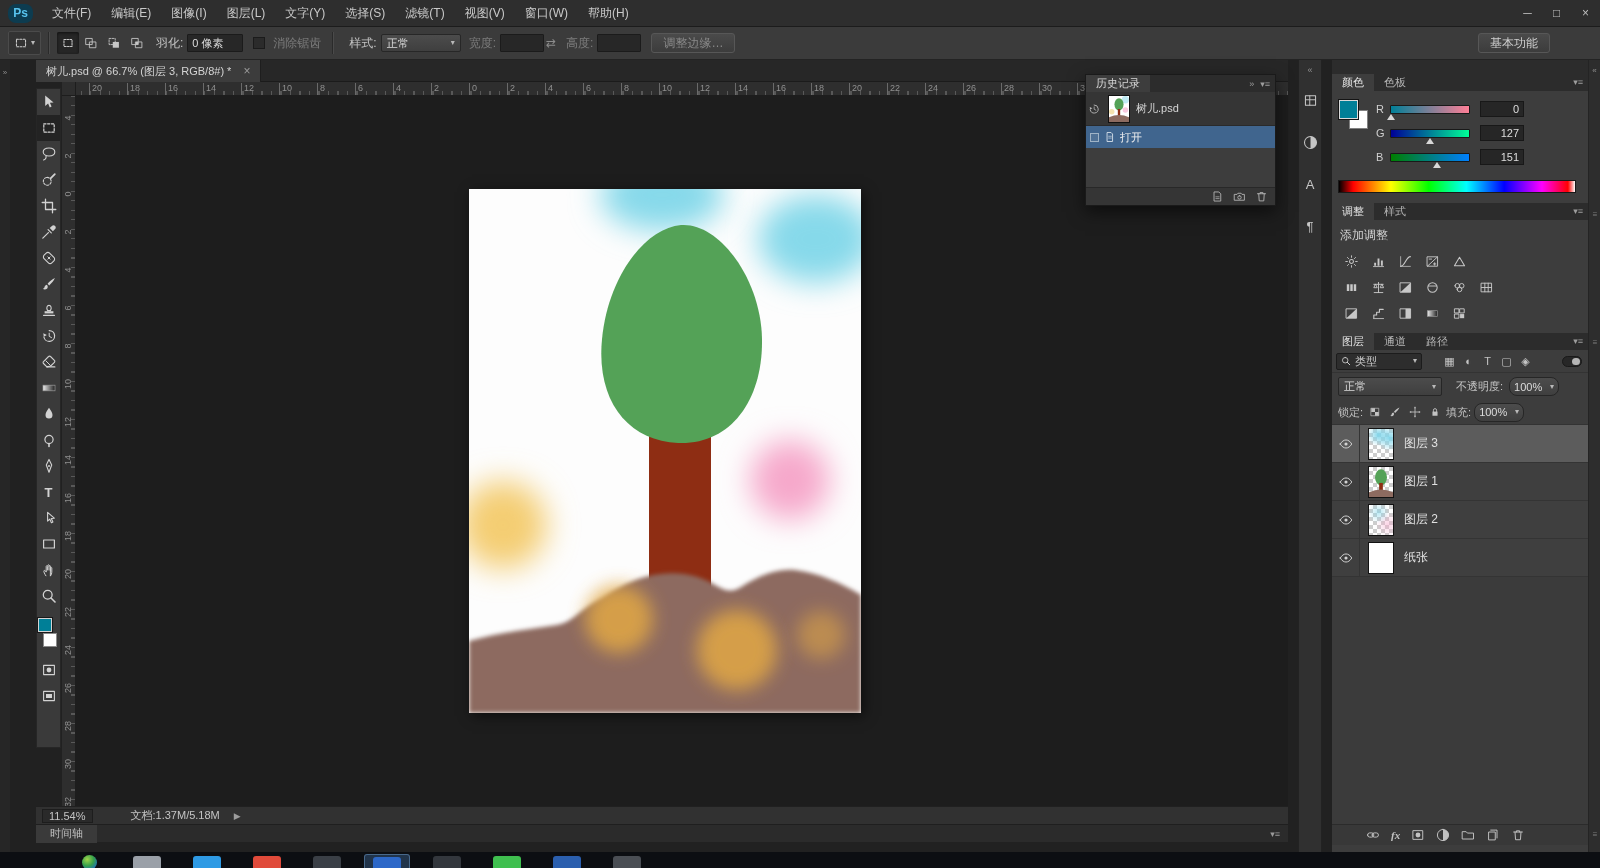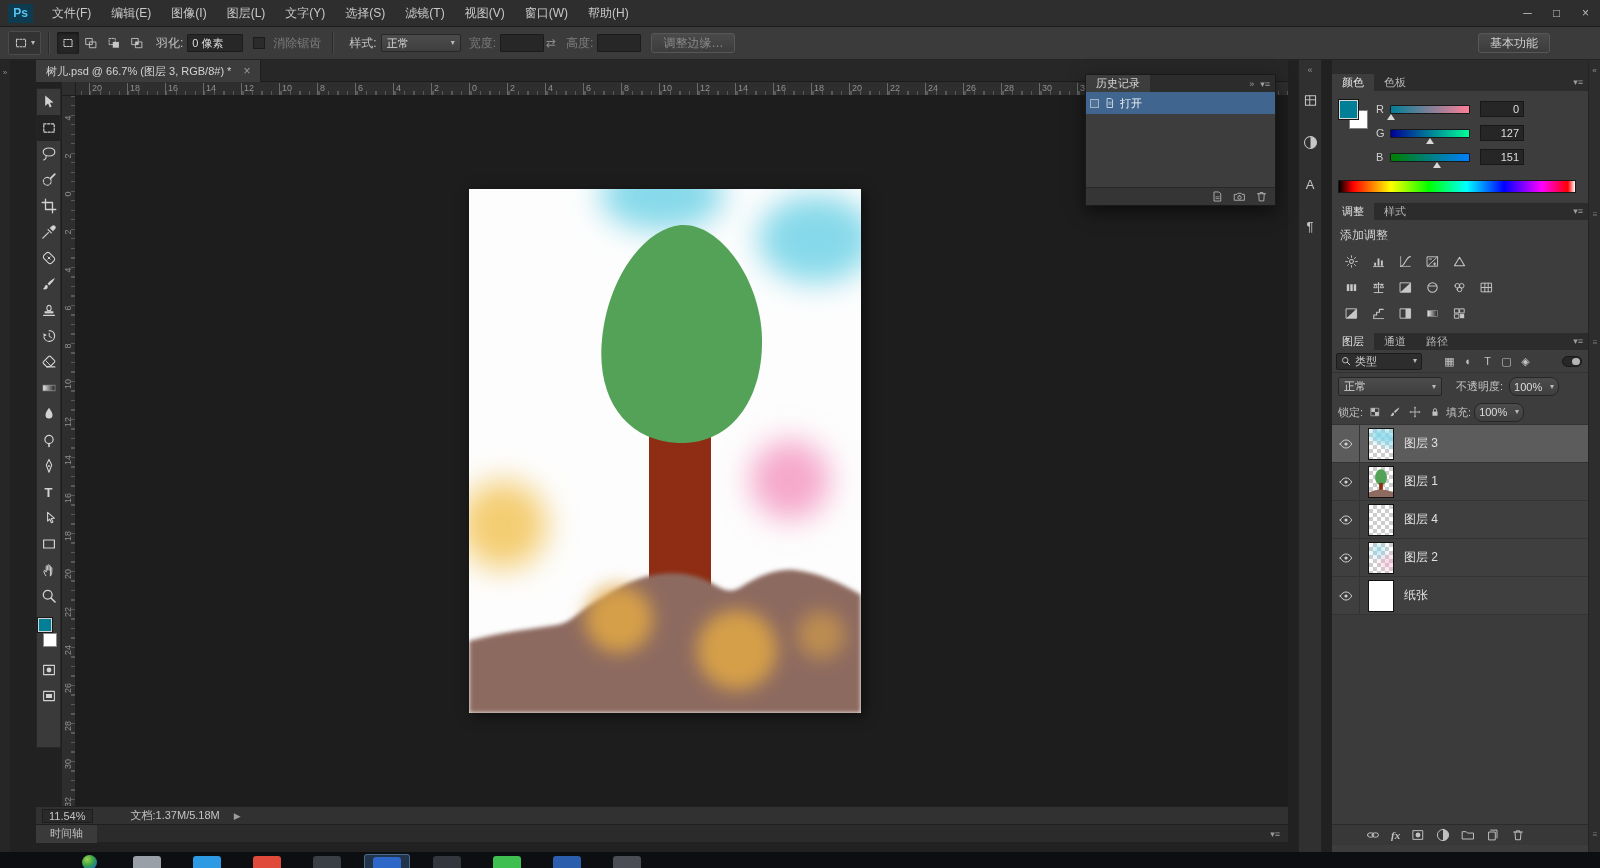--- a/index.html
+++ b/index.html
@@ -3,21 +3,21 @@
 <meta charset="utf-8">
 <style>
   *{margin:0;padding:0;box-sizing:border-box;font-family:"Liberation Sans","DejaVu Sans",sans-serif;-webkit-font-smoothing:antialiased;user-select:none}
   html,body{width:1600px;height:868px;overflow:hidden;background:#212121}
   #app{position:relative;width:1600px;height:868px;background:#212121;overflow:hidden;font-size:12px;color:#cfcfcf}
   svg{display:block}
   .txt-ic{font-weight:bold;color:inherit;line-height:1}
 
   
   #menubar{position:absolute;left:0;top:0;width:1600px;height:27px;background:#2e2e2e;border-bottom:1px solid #1c1c1c;display:flex;align-items:center}
-  .ps-logo{width:25px;height:19px;margin:0 9px 0 8px;background:#0d3c50;color:#58c3ee;font-weight:bold;font-size:12px;display:flex;align-items:center;justify-content:center;border-radius:0}
+  .ps-logo{width:25px;height:19px;margin:0 9px 0 8px;background:#0d3c50;color:#58c3ee;font-weight:bold;font-size:12px;display:flex;align-items:center;justify-content:center;border-radius:8px}
   #menu-items{display:flex;height:100%}
   .menu-item{padding:0 10px;font-size:12px;color:#c9c9c9;line-height:26px;white-space:nowrap}
   #win-controls{margin-left:auto;display:flex}
   .win-btn{width:29px;text-align:center;color:#bdbdbd;font-size:12px;line-height:26px}
 
   
   #optionsbar{position:absolute;left:0;top:27px;width:1600px;height:33px;background:#3b3b3b;border-bottom:1px solid #232323;display:flex;align-items:center;padding-left:8px}
   .ob-well{display:flex;align-items:center;gap:3px;background:#333;border:1px solid #4b4b4b;border-radius:2px;height:24px;padding:0 5px;color:#cfcfcf}
   .ob-sep{width:0;height:22px;border-left:1px solid #2a2a2a;border-right:1px solid #4a4a4a;margin:0 7px}
   #sel-modes{display:flex;gap:1px}
@@ -483,20 +483,41 @@
   </div>
 
   <div id="history-panel">
     <div class="hp-hdr">
       <span class="hp-tab">历史记录</span>
       <span class="hp-icons">
         <span>»</span>
         <span>▾≡</span>
       </span>
     </div>
+    <div class="hist-snap">
+      <span class="hs-src">
+          <svg width="12" height="12" viewBox="0 0 16 16">
+            <path d="M8.2 2.6a5.4 5.4 0 1 1-5.3 6.4" fill="none" stroke="currentColor" stroke-width="1.2" stroke-linecap="round" stroke-linejoin="round"></path>
+            <path d="M2.3 5.2l.5 3.6 3.1-1.7z" fill="currentColor"></path>
+            <path d="M8.2 5.2v3.1l2.3 1.3" fill="none" stroke="currentColor" stroke-width="1" stroke-linecap="round" stroke-linejoin="round"></path>
+          </svg>
+        </span>
+      <span class="hs-thumb" id="snap-thumb">
+          <svg viewBox="0 0 22 28" width="100%" height="100%" preserveAspectRatio="none">
+            <rect width="22" height="28" fill="#fff"></rect>
+            <circle cx="18" cy="4" r="4" fill="#bfeaf2"></circle>
+            <circle cx="18" cy="15" r="3" fill="#f8c9de"></circle>
+            <circle cx="3" cy="17" r="3" fill="#f6e3b0"></circle>
+            <ellipse cx="11" cy="9" rx="5" ry="6.5" fill="#54a257"></ellipse>
+            <rect x="9.7" y="14" width="2.6" height="8" fill="#8e2d13"></rect>
+            <path d="M0 23 Q 11 18 22 23 L22 28 L0 28 Z" fill="#8d6b60"></path>
+          </svg>
+        </span>
+      <span class="hs-name">树儿.psd</span>
+    </div>
     <div id="hist-states">
         <div class="hist-state selected">
           <span class="hst-src">
             <span class="hst-box"></span>
           </span>
           <span class="hst-icon">
             <svg width="12" height="12" viewBox="0 0 16 16">
               <path d="M4.6 2h4.8L11.4 4v10H4.6z" fill="none" stroke="currentColor" stroke-width="1.1" stroke-linecap="round" stroke-linejoin="round"></path>
               <path d="M6.2 7h3.6M6.2 9.4h3.6" fill="none" stroke="currentColor" stroke-width="0.8" stroke-linecap="round" stroke-linejoin="round"></path>
             </svg>
@@ -813,30 +834,20 @@
             </span>
             <span class="lname">图层 1</span>
           </div>
           <div class="layer-row">
             <span class="eye-col">
               <svg width="14" height="14" viewBox="0 0 16 16">
                 <path d="M1.4 8c2-3.2 4.2-4.6 6.6-4.6S12.6 4.8 14.6 8c-2 3.2-4.2 4.6-6.6 4.6S3.4 11.2 1.4 8z" fill="none" stroke="currentColor" stroke-width="1.1" stroke-linecap="round" stroke-linejoin="round"></path>
                 <path d="M8 6.2a1.8 1.8 0 1 1 0 3.6 1.8 1.8 0 0 1 0-3.6z" fill="currentColor"></path>
               </svg>
             </span>
-            <span class="thumb th-checker"></span>
-            <span class="lname">图层 4</span>
-          </div>
-          <div class="layer-row">
-            <span class="eye-col">
-              <svg width="14" height="14" viewBox="0 0 16 16">
-                <path d="M1.4 8c2-3.2 4.2-4.6 6.6-4.6S12.6 4.8 14.6 8c-2 3.2-4.2 4.6-6.6 4.6S3.4 11.2 1.4 8z" fill="none" stroke="currentColor" stroke-width="1.1" stroke-linecap="round" stroke-linejoin="round"></path>
-                <path d="M8 6.2a1.8 1.8 0 1 1 0 3.6 1.8 1.8 0 0 1 0-3.6z" fill="currentColor"></path>
-              </svg>
-            </span>
             <span class="thumb th-cyan-faint"></span>
             <span class="lname">图层 2</span>
           </div>
           <div class="layer-row">
             <span class="eye-col">
               <svg width="14" height="14" viewBox="0 0 16 16">
                 <path d="M1.4 8c2-3.2 4.2-4.6 6.6-4.6S12.6 4.8 14.6 8c-2 3.2-4.2 4.6-6.6 4.6S3.4 11.2 1.4 8z" fill="none" stroke="currentColor" stroke-width="1.1" stroke-linecap="round" stroke-linejoin="round"></path>
                 <path d="M8 6.2a1.8 1.8 0 1 1 0 3.6 1.8 1.8 0 0 1 0-3.6z" fill="currentColor"></path>
               </svg>
             </span>

